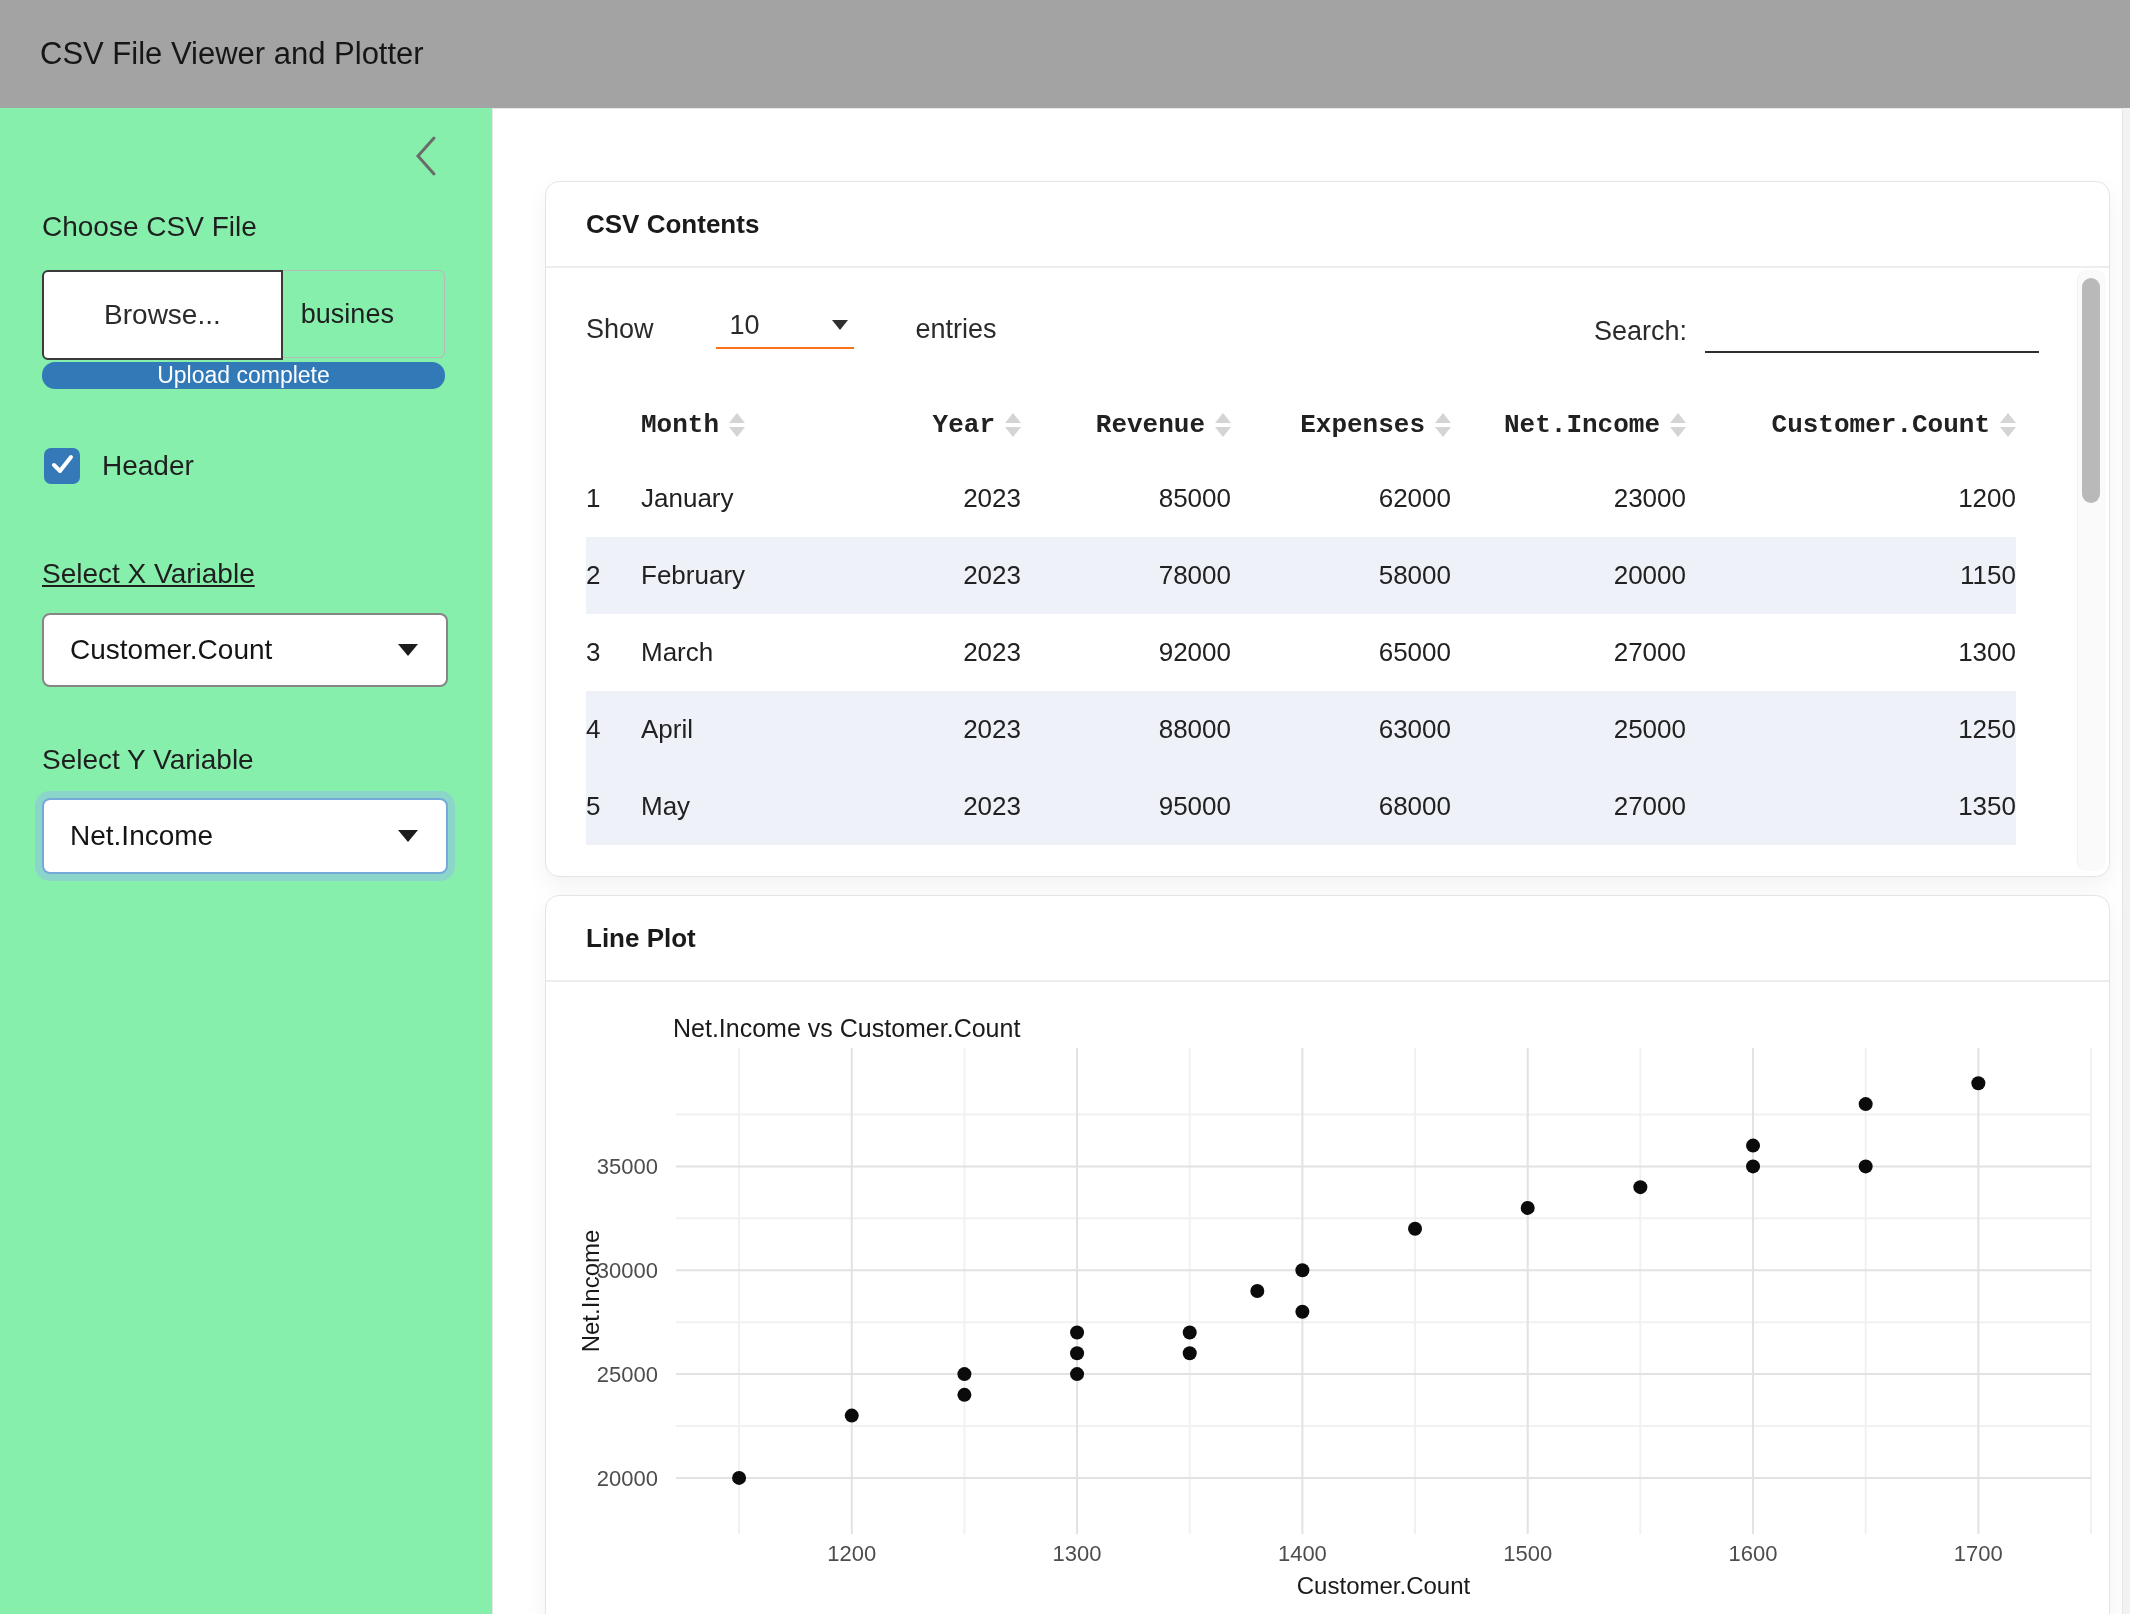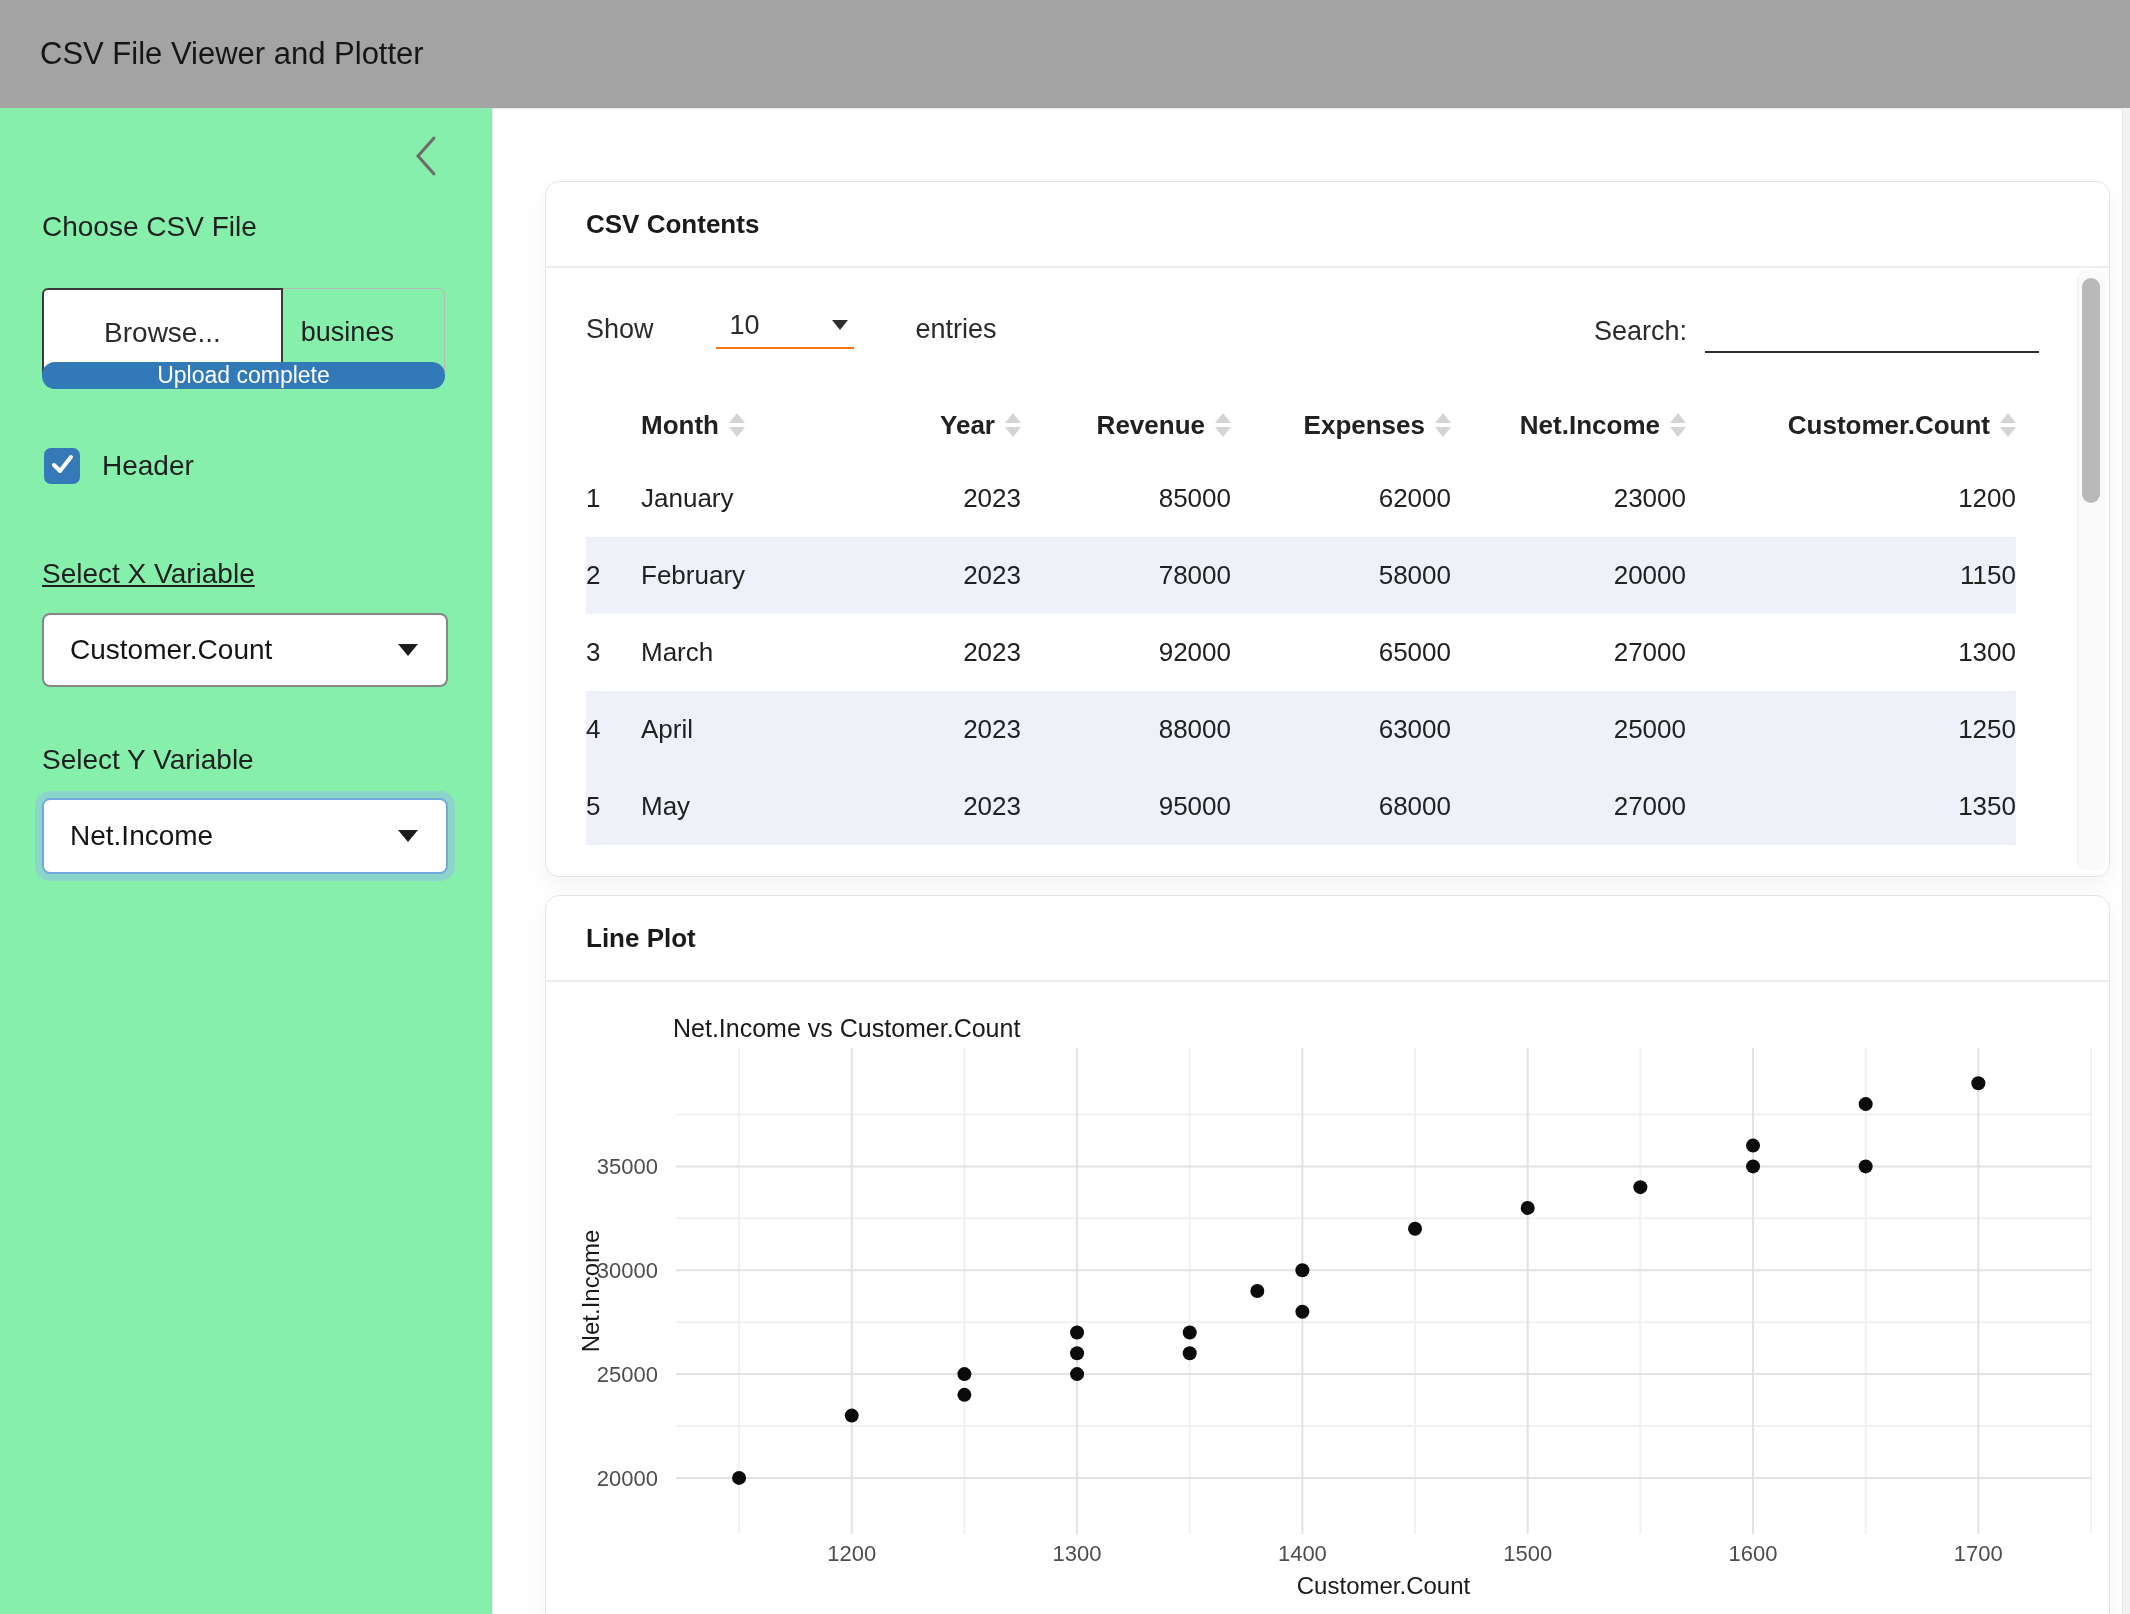--- a/index.html
+++ b/index.html
@@ -8,21 +8,21 @@
     background:#ffffff;color:#1f1f1f;
     font-family:"Liberation Sans","DejaVu Sans",sans-serif;
   }
   
   .topbar{position:absolute;left:0;top:0;width:2130px;height:108px;background:#a3a3a3;border-bottom:1px solid #e7e7e7;}
   .topbar .app-title{position:absolute;left:40px;top:0;height:108px;line-height:108px;font-size:31px;font-weight:500;color:#161616;}
   
   .sidebar{position:absolute;left:0;top:108px;width:492px;height:1506px;background:#86efac;border-right:1px solid #e7e7e7;}
   .collapse-btn{position:absolute;left:405px;top:22px;width:44px;height:52px;cursor:pointer;background:none;border:none;padding:0;}
   .side-label{position:absolute;left:42px;font-size:28px;color:#1f1f1f;}
-  .file-group{position:absolute;left:42px;top:180px;width:403px;height:90px;display:flex;}
+  .file-group{position:absolute;left:42px;top:162px;width:403px;height:90px;display:flex;}
   .browse-btn{width:250px;height:90px;background:#fff;border:2px solid #3a3a3a;border-radius:6px 0 0 6px;font-size:28px;color:#2b2b2b;font-family:inherit;}
   .file-name{width:149px;height:86px;border:1px solid #b9b9b9;border-left:none;border-radius:0 6px 6px 0;font-size:27px;color:#1f1f1f;padding:0 0 0 18px;overflow:hidden;white-space:nowrap;display:flex;align-items:center;}
   .upload-bar{position:absolute;left:42px;top:254px;width:403px;height:27px;background:#3279b7;border-radius:13px;color:#fff;font-size:23px;display:flex;align-items:center;justify-content:center;}
   .chk-row{position:absolute;left:44px;top:340px;display:flex;align-items:center;}
   .chk-box{width:36px;height:36px;background:#3579b8;border-radius:7px;display:flex;align-items:center;justify-content:center;}
   .chk-label{margin-left:22px;font-size:28px;}
   .select-box{position:absolute;left:42px;width:402px;background:#fff;border:2px solid #868686;border-radius:8px;display:flex;align-items:center;font-size:28px;color:#141414;cursor:pointer;}
   .select-box .val{margin-left:26px;flex:1;}
   .caret{width:0;height:0;border-left:10px solid transparent;border-right:10px solid transparent;border-top:12px solid #1c1c1c;margin-right:28px;}
   .select-x{top:505px;height:70px;}
@@ -36,21 +36,21 @@
   
   .controls{position:absolute;left:40px;right:70px;top:118px;height:58px;display:flex;align-items:center;font-size:27px;color:#2a2a2a;gap:44px;}
   .len-select{display:flex;align-items:center;border-bottom:2px solid #f97316;margin:0 18px;padding:0 6px 6px 14px;width:118px;justify-content:space-between;cursor:pointer;}
   .len-caret{width:0;height:0;border-left:8px solid transparent;border-right:8px solid transparent;border-top:10px solid #2f2f2f;}
   .spacer{flex:1;}
   .search-wrap{display:flex;align-items:flex-end;}
   .search-wrap .lbl{font-size:27px;margin-right:18px;padding-bottom:6px;}
   .search-input{width:330px;height:44px;border:none;border-bottom:2px solid #2f2f2f;font-size:26px;outline:none;background:transparent;}
   
   table.dt{position:absolute;left:40px;top:208px;border-collapse:collapse;table-layout:fixed;font-size:26px;color:#212121;}
-  table.dt th{font-weight:700;height:70px;padding:0;}
+  table.dt th{font-weight:700;height:70px;padding:0;font-family:Liberation Mono, monospace;}
   table.dt td{height:77px;padding:0;}
   table.dt .c0{width:55px;text-align:left;}
   table.dt .c1{width:200px;text-align:left;}
   table.dt .c2{width:180px;}
   table.dt .c3{width:210px;}
   table.dt .c4{width:220px;}
   table.dt .c5{width:235px;}
   table.dt .c6{width:330px;}
   table.dt .num{text-align:right;}
   table.dt tbody tr:nth-child(even),table.dt tbody tr:nth-child(5){background:#eef2f8;}

